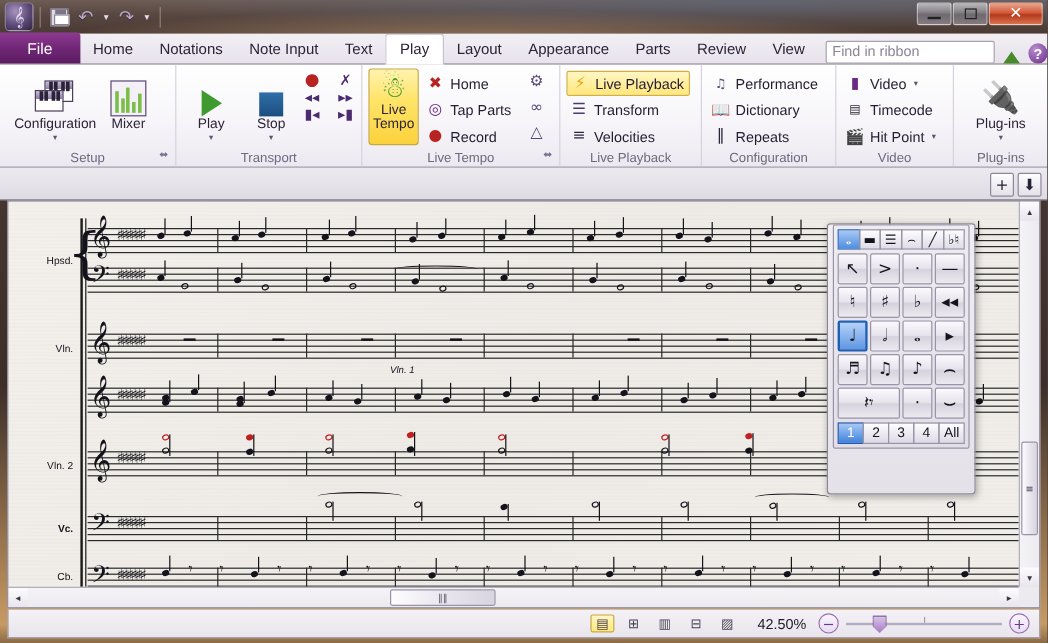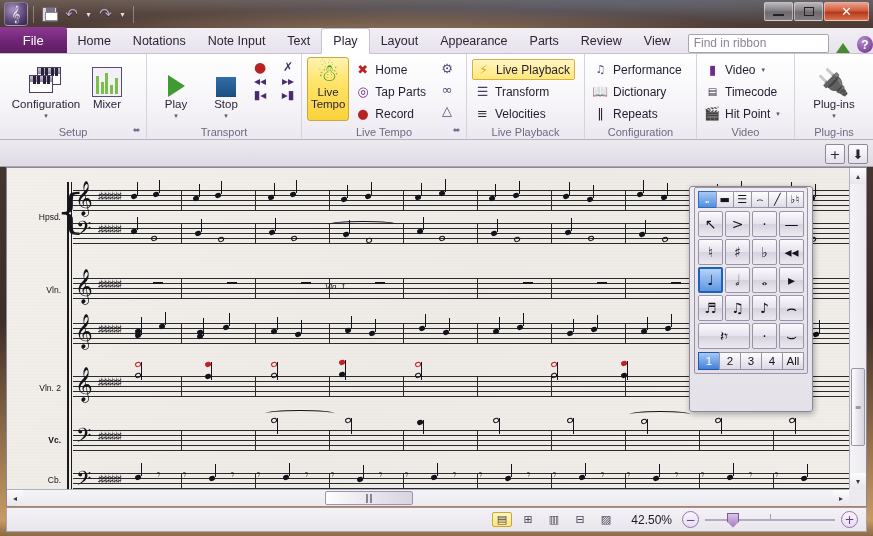--- a/index.html
+++ b/index.html
@@ -738,21 +738,21 @@
         <div class="barline" style="left:700px;height:20px;"></div>
         <span style="position:absolute;left:80px;top:4px;width:10px;height:2px;background:#14121a;"></span>
         <span style="position:absolute;left:154px;top:4px;width:10px;height:2px;background:#14121a;"></span>
         <span style="position:absolute;left:228px;top:4px;width:10px;height:2px;background:#14121a;"></span>
         <span style="position:absolute;left:302px;top:4px;width:10px;height:2px;background:#14121a;"></span>
         <span style="position:absolute;left:450px;top:4px;width:10px;height:2px;background:#14121a;"></span>
         <span style="position:absolute;left:524px;top:4px;width:10px;height:2px;background:#14121a;"></span>
         <span style="position:absolute;left:598px;top:4px;width:10px;height:2px;background:#14121a;"></span>
         <span style="position:absolute;left:672px;top:4px;width:10px;height:2px;background:#14121a;"></span>
       </div>
-      <div class="txt-mark" style="left:318px;top:114px;text-align:right;">Vln. 1</div>
+      <div class="txt-mark" style="left:318px;top:136px;text-align:right;">Vln. 1</div>
 
       <div class="staff" style="top:155px;height:20px;">
         <div class="ln" style="top:0"></div>
           <div class="ln" style="top:5px"></div>
           <div class="ln" style="top:10px"></div>
           <div class="ln" style="top:15px"></div>
           <div class="ln" style="top:20px"></div>
         <span class="glyph clef-g" style="left:2px;top:-7px;">𝄞</span>
         <span class="ks" style="left:24px;top:-1px;">♯♯♯♯♯♯</span>
         <div class="barline" style="left:108px;height:20px;"></div>

